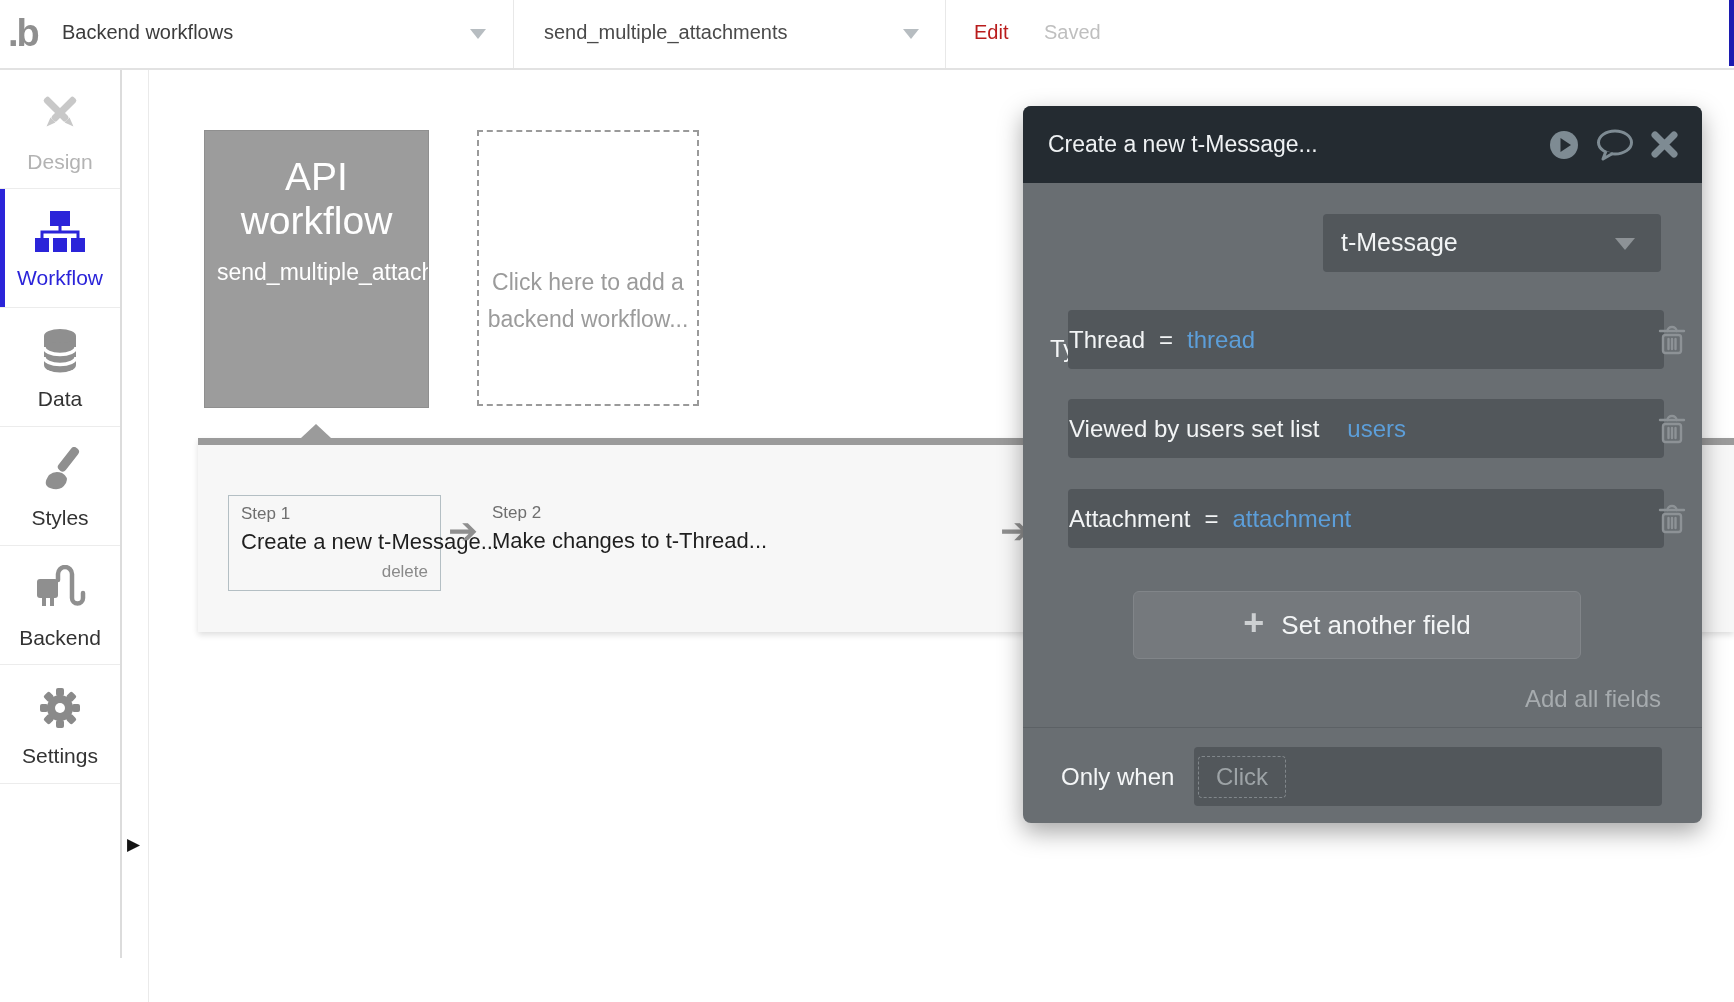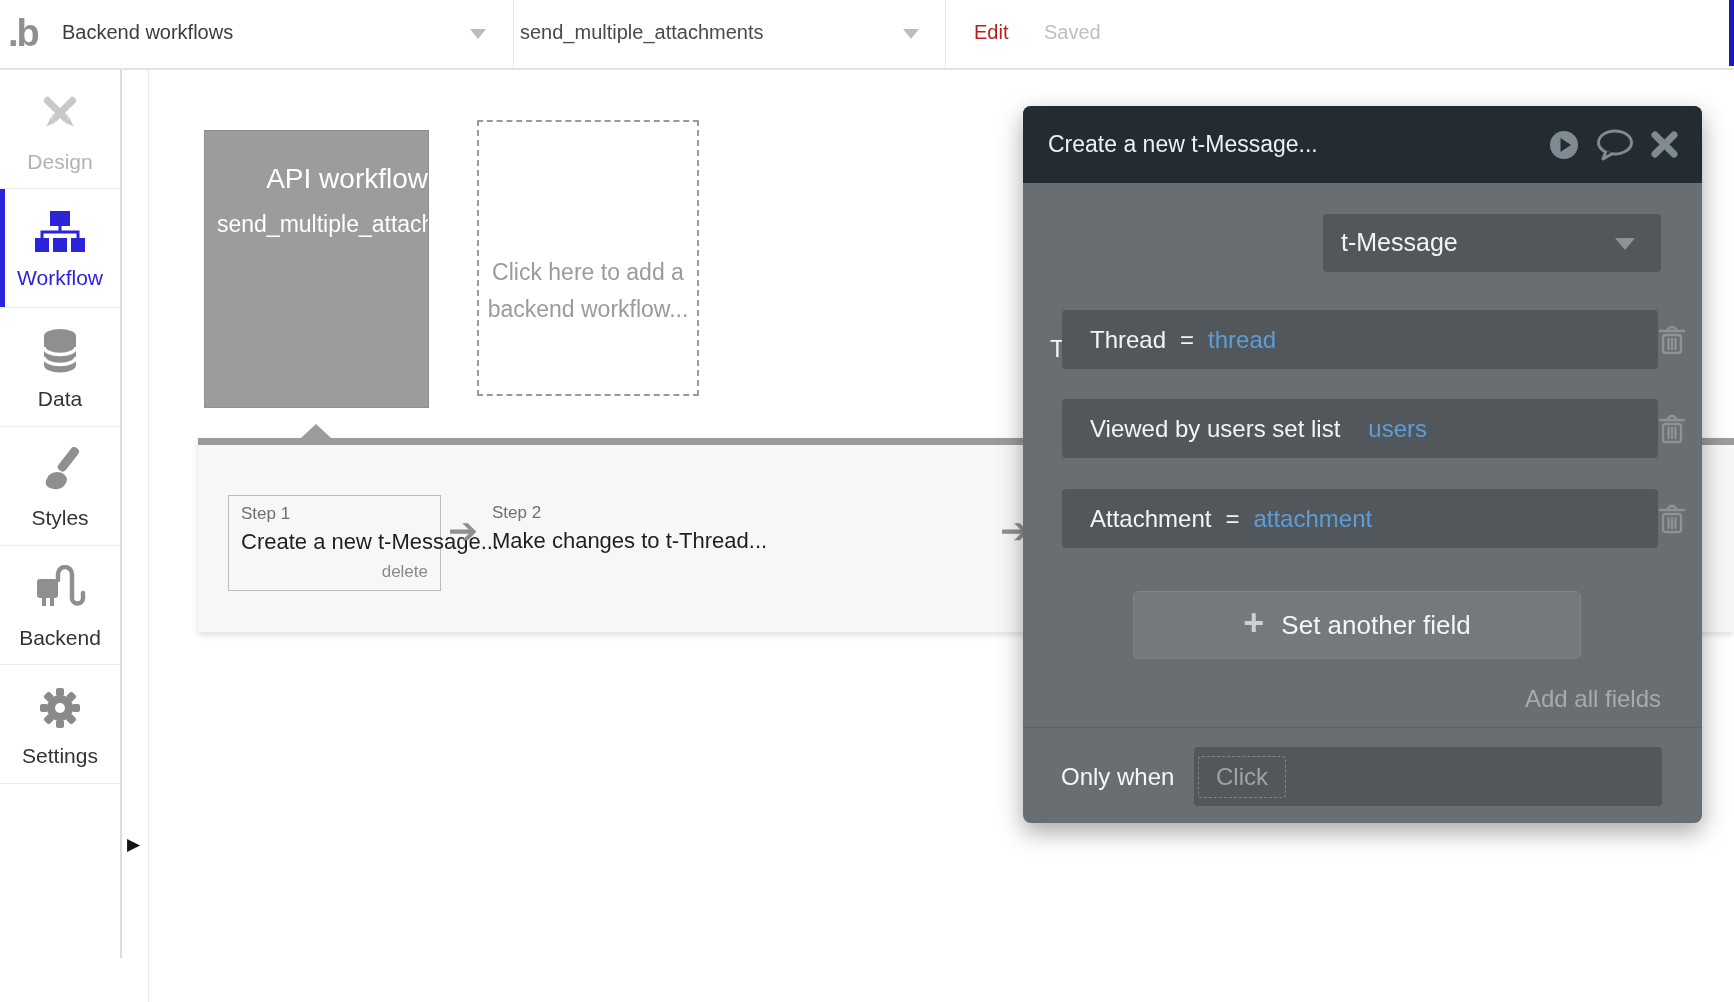--- a/index.html
+++ b/index.html
@@ -25,23 +25,23 @@
   .gutter{left:122px;top:70px;width:26px;height:932px;background:#fff;border-right:1px solid #eaeaea;z-index:29;}
   .side-item{position:relative;height:119px;border-bottom:1px solid #ececec;display:flex;flex-direction:column;align-items:center;justify-content:center;gap:9px;padding-top:4px;box-sizing:border-box;}
   .side-label{font-size:21px;color:#333;}
   .side-item.dim .side-label{color:#b3b3b3;}
   .side-item.active .side-label{color:#2b24d9;}
   .side-item.active::before{content:"";position:absolute;left:0;top:0;width:5px;height:100%;background:#2b24d9;}
   .expander{left:127px;top:834px;font-size:17px;color:#141414;z-index:31;}
 
   
   .api-card{left:204px;top:130px;width:225px;height:278px;background:#9c9c9c;border:1px solid #8f8f8f;box-sizing:border-box;color:#fff;z-index:1;}
-  .api-title{text-align:right;margin-top:32px;font-size:28px;}
+  .api-title{text-align:center;margin-top:24px;font-size:39px;}
   .api-sub{margin-top:16px;padding-left:12px;font-size:23px;white-space:nowrap;overflow:hidden;}
-  .dashed-card{left:477px;top:120px;width:222px;height:276px;border:2px dashed #9a9a9a;box-sizing:border-box;display:flex;align-items:center;justify-content:center;z-index:1;}
+  .dashed-card{left:477px;top:130px;width:222px;height:276px;border:2px dashed #9a9a9a;box-sizing:border-box;display:flex;align-items:center;justify-content:center;z-index:1;}
   .dashed-label{width:212px;text-align:center;font-size:23px;line-height:37px;color:#9b9b9b;margin-top:66px;}
 
   
   .steps-panel{left:198px;top:438px;width:1536px;height:187px;background:#f7f7f7;border-top:7px solid #9b9b9b;box-shadow:0 3px 6px rgba(0,0,0,0.13);z-index:2;}
   .panel-pointer{left:301px;top:424px;width:0;height:0;border-left:15px solid transparent;border-right:15px solid transparent;border-bottom:14px solid #9b9b9b;z-index:3;}
   .step-card{left:228px;top:495px;width:213px;height:96px;border:1px solid #b4bfc4;box-sizing:border-box;padding:8px 12px;z-index:3;}
   .step-label{font-size:17px;color:#6f6f6f;}
   .step-title{font-size:22px;color:#1f1f1f;margin-top:5px;white-space:nowrap;}
   .step-delete{font-size:17px;color:#8a8a8a;text-align:right;margin-top:7px;}
   .step2-block{left:492px;top:503px;z-index:3;}
@@ -51,21 +51,21 @@
 
   
   .modal{left:1023px;top:106px;width:679px;height:717px;background:#696e72;border-radius:8px;box-shadow:0 9px 24px rgba(0,0,0,0.35);z-index:10;}
   .modal-header{position:absolute;left:0;top:0;width:100%;height:77px;background:#242b31;border-radius:8px 8px 0 0;display:flex;align-items:center;padding:0 24px 0 25px;box-sizing:border-box;}
   .modal-title{flex:1;color:#eef1f3;font-size:23px;white-space:nowrap;}
   .hdr-icon{margin-left:17px;display:flex;align-items:center;}
   .type-label{left:27px;top:229px;font-size:24px;color:#f4f6f7;}
   .type-select{left:300px;top:108px;width:338px;height:58px;background:#52575b;border-radius:4px;}
   .type-value{position:absolute;left:18px;top:14px;font-size:25px;color:#f2f4f5;}
   .select-caret{position:absolute;right:26px;top:24px;width:0;height:0;border-left:10px solid transparent;border-right:10px solid transparent;border-top:12px solid #8d9296;}
-  .field-row{left:39px;width:596px;height:59px;background:#52575b;border-radius:4px;display:flex;align-items:center;gap:14px;padding-left:28px;box-sizing:border-box;font-size:24px;}
+  .field-row{left:45px;width:596px;height:59px;background:#52575b;border-radius:4px;display:flex;align-items:center;gap:14px;padding-left:1px;box-sizing:border-box;font-size:24px;}
   .field-label,.field-op{color:#f2f4f5;}
   .field-value{color:#5c9ed9;}
   .row0{top:204px;} .row1{top:293px;} .row2{top:383px;}
   .trash{left:634px;width:30px;height:32px;}
   .trash0{top:218px;} .trash1{top:307px;} .trash2{top:397px;}
   .set-field-btn{left:110px;top:485px;width:448px;height:68px;background:#75797d;border:1px solid #818589;border-radius:6px;box-sizing:border-box;display:flex;align-items:center;justify-content:center;gap:17px;cursor:pointer;}
   .btn-plus{font-size:36px;color:#cdd0d2;font-weight:bold;margin-top:-4px;}
   .btn-label{font-size:26px;color:#f3f5f6;}
   .add-all{right:41px;top:579px;font-size:24px;color:#a6abae;}
   .modal-divider{left:0;top:621px;width:100%;height:1px;background:#5c6165;}
@@ -74,21 +74,21 @@
   .click-chip{width:86px;height:40px;border:1px dashed #81878b;border-radius:4px;display:flex;align-items:center;justify-content:center;font-size:24px;color:#9da3a6;}
 </style>
 </head>
 <body>
 
 <div class="abs topbar">
   <div class="abs logo">.b</div>
   <div class="abs tb-label" style="left:62px">Backend workflows</div>
   <div class="abs tb-caret" style="left:470px"></div>
   <div class="abs tb-sep" style="left:513px"></div>
-  <div class="abs tb-label" style="left:520px;color:#4a4a4a">send_multiple_attachments</div>
+  <div class="abs tb-label" style="left:544px;color:#4a4a4a">send_multiple_attachments</div>
   <div class="abs tb-caret" style="left:903px"></div>
   <div class="abs tb-sep" style="left:945px"></div>
   <div class="abs tb-label tb-edit" style="left:974px">Edit</div>
   <div class="abs tb-label tb-saved" style="left:1044px">Saved</div>
   <div class="abs blue-strip"></div>
 </div>
 
 <div class="abs sidebar">
 
   <div class="side-item dim">

